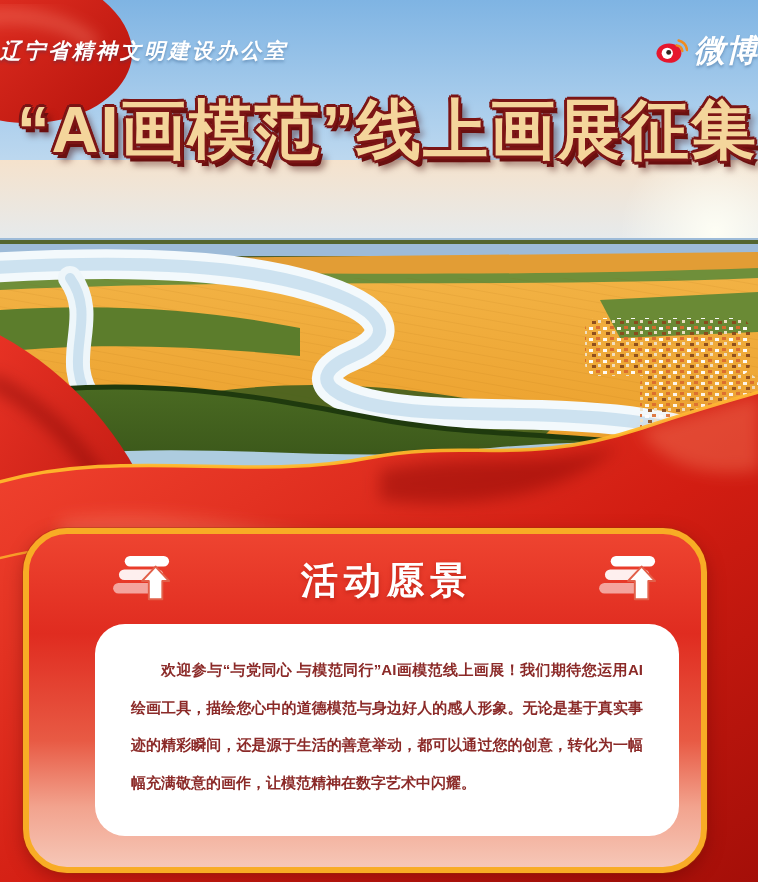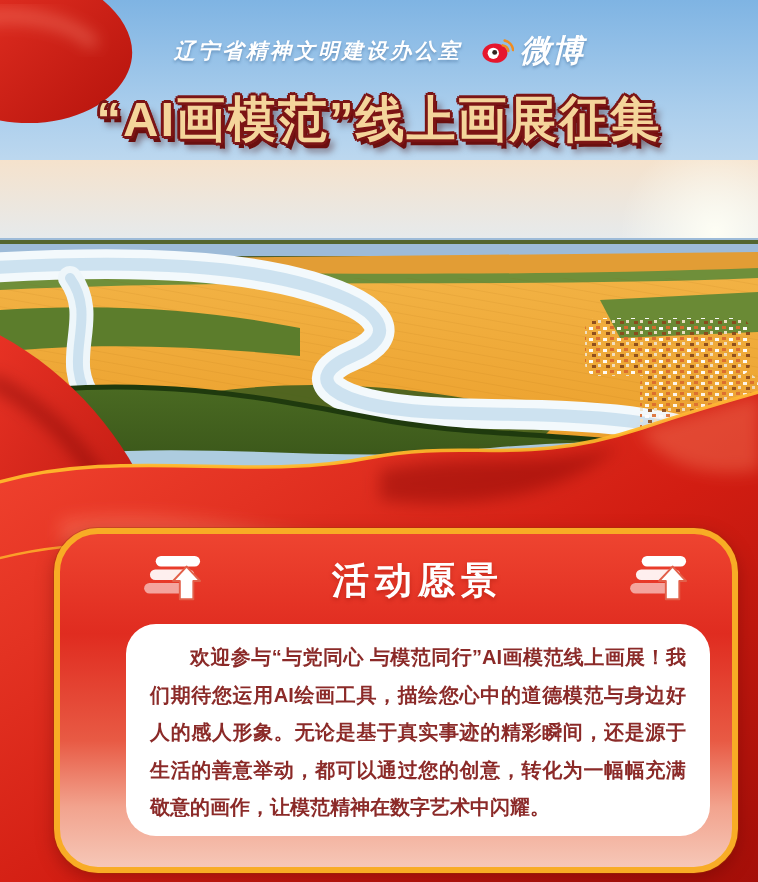--- a/index.html
+++ b/index.html
@@ -14,21 +14,21 @@
     background:linear-gradient(180deg,
       #7fb4e3 0%,#a9cdec 12%,#cfe2f2 24%,#e9ecee 31%,
       #f4e2cc 40%,#eccfae 47%,#e0b488 52%,#c9342a 60%,#c01d15 100%);
   }
   .photo{position:absolute;left:0;top:160px;width:758px;height:375px;}
   .silk{position:absolute;inset:0;width:758px;height:882px;}
 
   
   .top-header{
     position:absolute;top:30px;left:0;width:100%;z-index:4;
-    display:flex;align-items:center;justify-content:center;gap:20px;
+    display:flex;align-items:center;justify-content:space-between;gap:20px;
   }
   .org-name{
     color:#fff;font-weight:700;font-style:italic;font-size:21px;letter-spacing:3px;
     text-shadow:0 2px 3px rgba(20,60,110,.35);
   }
   .weibo{display:flex;align-items:center;gap:6px;}
   .weibo-label{
     color:#fff;font-weight:900;font-style:italic;font-size:31px;letter-spacing:1px;
     text-shadow:0 2px 3px rgba(20,60,110,.35);
   }
@@ -40,43 +40,43 @@
   }
   .title-line{
     color:#f4d59b;letter-spacing:2px;
     text-shadow:
       -2px -2px 0 #7c1515, 2px -2px 0 #7c1515,
       -2px  2px 0 #7c1515, 2px  2px 0 #7c1515,
        0 -3px 0 #7c1515, 0 3px 0 #7c1515,
       -3px 0 0 #7c1515, 3px 0 0 #7c1515,
       4px 6px 0 #6b0f0f, 7px 9px 7px rgba(60,5,5,.55);
   }
-  .title-line.l1{font-size:49px;}
+  .title-line.l1{font-size:65px;text-align:right;}
   .title-line.l2{font-size:51px;}
 
   
   .vision-card{
-    position:absolute;left:54px;top:528px;width:684px;height:345px;z-index:6;
+    position:absolute;left:23px;top:528px;width:684px;height:345px;z-index:6;
     box-sizing:border-box;border:6px solid #f8ac25;border-radius:44px;
     background:linear-gradient(180deg,#ee4430 0%,#e02c20 30%,#e85a44 62%,#f2a38e 82%,#f6c7b7 100%);
     box-shadow:0 0 0 1px rgba(150,60,0,.35), 0 6px 18px rgba(80,0,0,.35);
     padding-left:44px;
   }
   .vision-head{display:flex;align-items:center;justify-content:space-between;padding:20px 40px 0;}
   .vision-heading{
     color:#fff;font-size:37px;font-weight:900;letter-spacing:6px;
     text-shadow:0 2px 4px rgba(140,15,5,.4);
   }
   .stack-icon{width:62px;height:54px;}
   .vision-body{
     margin:16px auto 0;width:584px;height:212px;background:#ffffff;border-radius:30px;
     box-sizing:border-box;padding:15px 24px 0;
   }
   .vision-text{
-    margin:0;color:#8b2a28;font-size:20px;line-height:37.5px;font-weight:700;
+    margin:12px;color:#8b2a28;font-size:15px;line-height:37.5px;font-weight:700;
     text-align:justify;text-indent:2em;
   }
 </style>
 </head>
 <body>
 
 <div class="poster">
 
   <div class="bg"></div>
 

